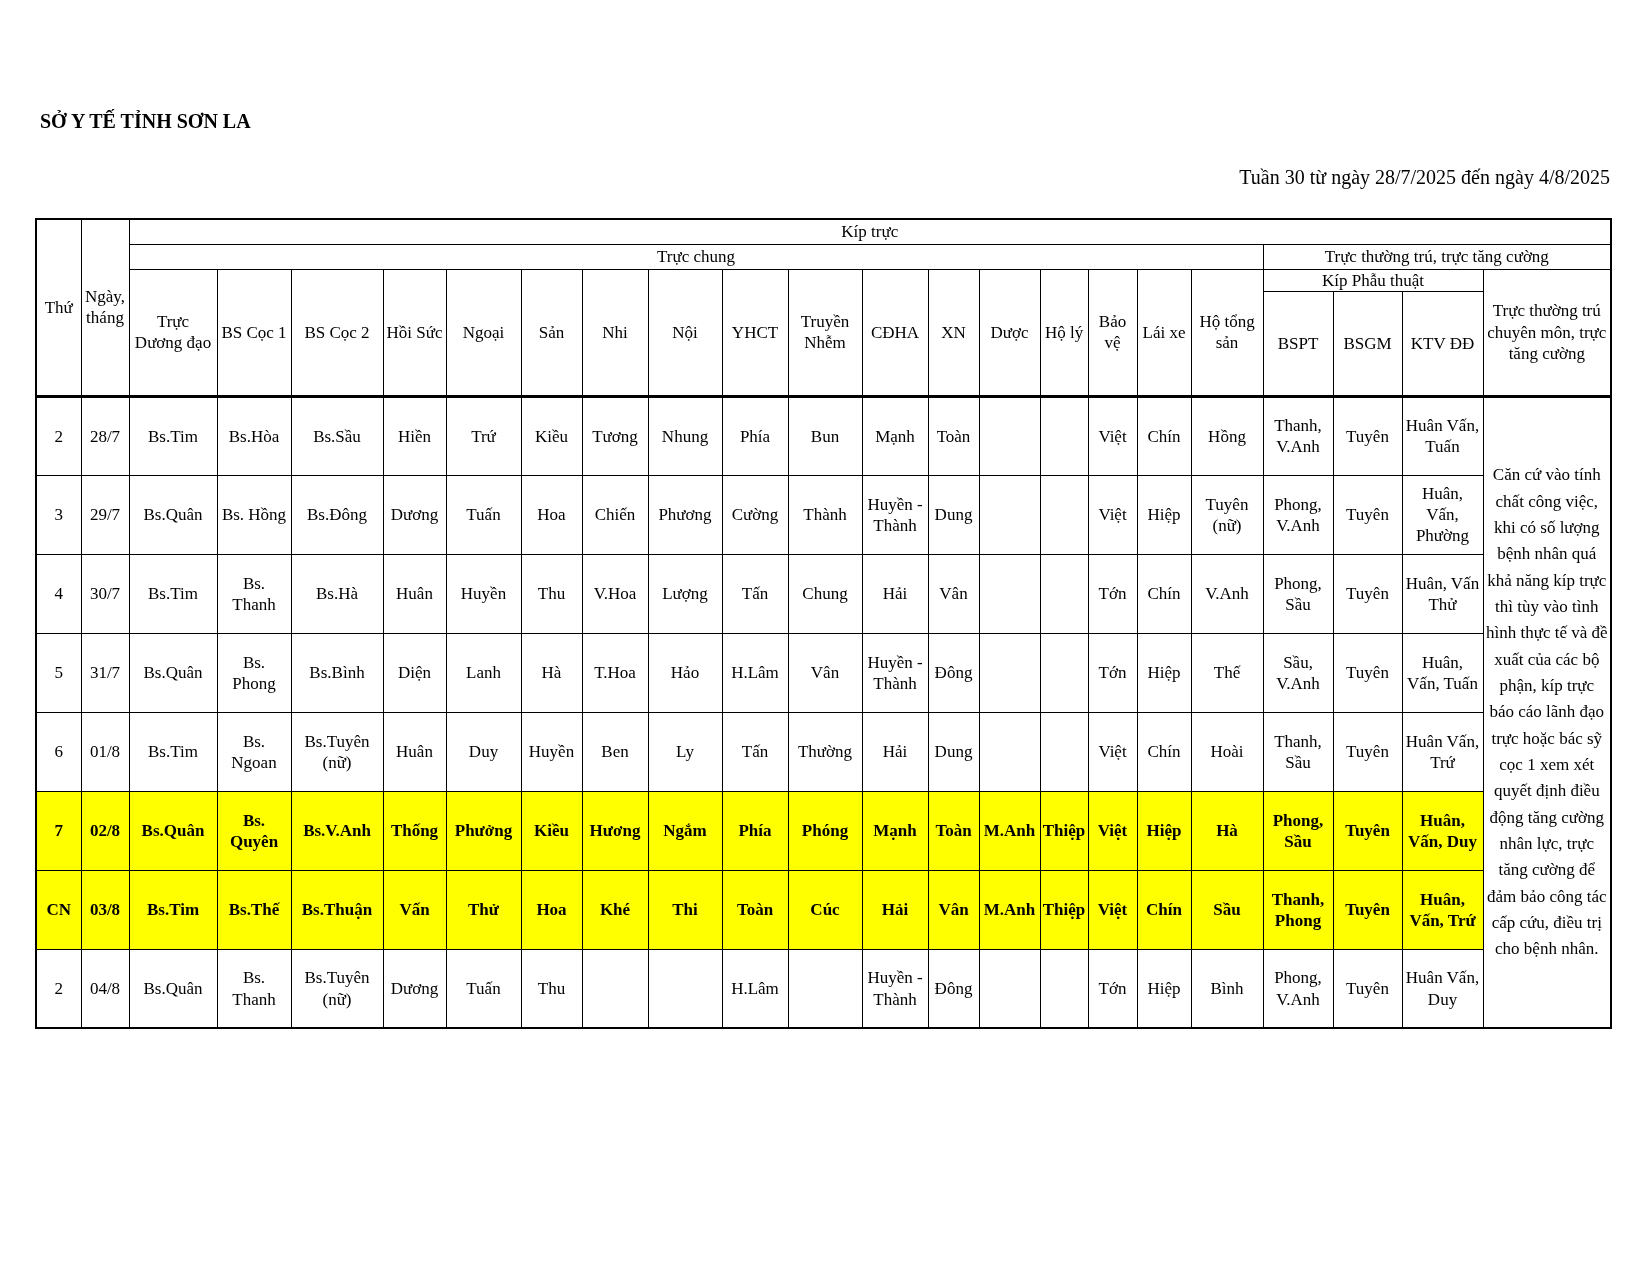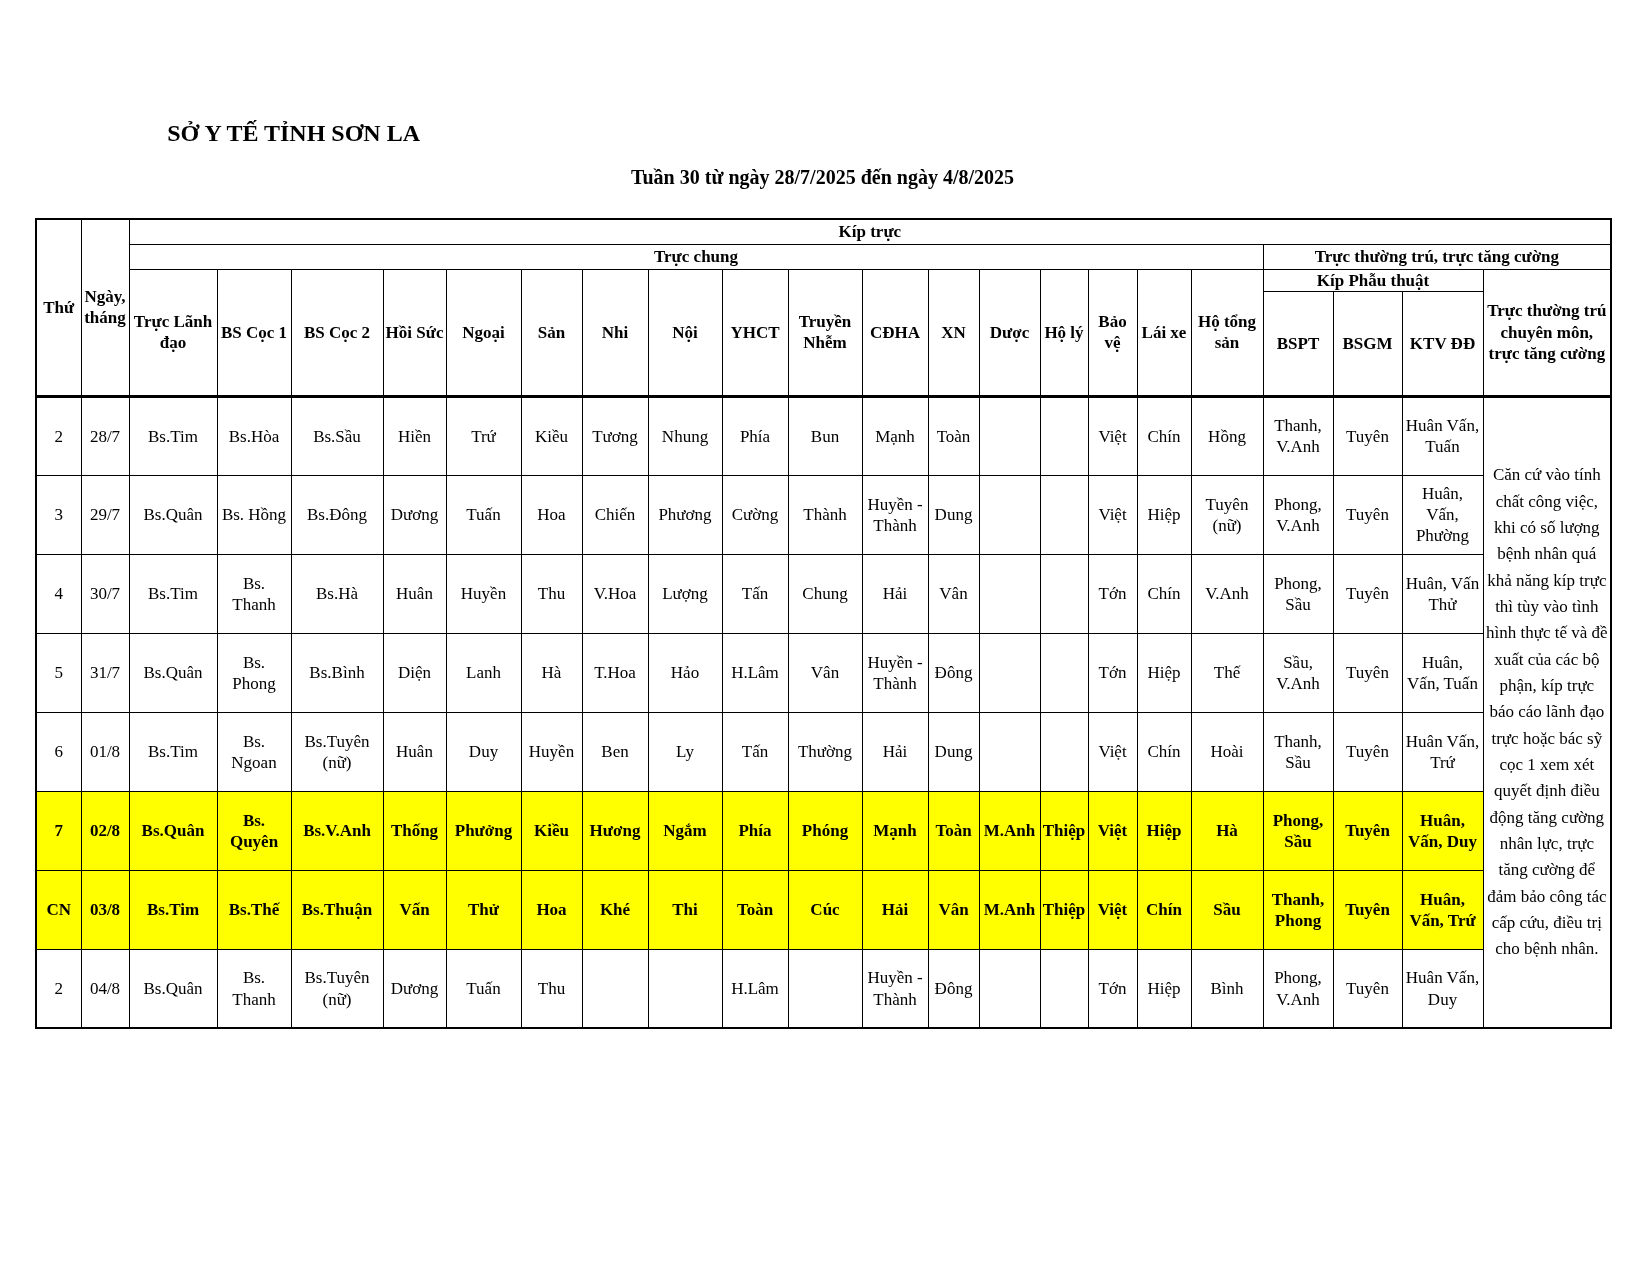--- a/index.html
+++ b/index.html
@@ -5,46 +5,45 @@
   html,body { margin:0; padding:0; background:#ffffff; }
   body {
     width:1650px; height:1275px;
     font-family:"Liberation Serif", serif;
     color:#000;
   }
   .page { position:relative; width:1650px; height:1275px; background:#fff; overflow:hidden; }
 
   .org-block {
     position:absolute; left:40px; top:103px; width:380px;
-    text-align:right; font-weight:bold; font-size:24px; line-height:36px;
+    text-align:left; font-weight:bold; font-size:20px; line-height:36px;
     white-space:nowrap;
-    margin-top:12px;
   }
   .title-block {
     position:absolute; left:35px; top:162px; width:1575px; text-align:center;
   }
   .title-block .main-title { font-weight:bold; font-size:21px; line-height:26px; }
-  .title-block .sub-title  { font-weight:bold; font-size:20px; line-height:30px; }
+  .title-block .sub-title  { font-weight:normal; font-size:20px; line-height:30px;text-align:right; }
 
   table.roster {
     position:absolute; left:35px; top:218px;
     border-collapse:collapse; table-layout:fixed;
     width:1575px;
     font-size:17px; line-height:1.25;
   }
   table.roster th, table.roster td {
     border:1px solid #000;
     text-align:center; vertical-align:middle;
     padding:0 2px;
     overflow:hidden;
     word-wrap:break-word;
   }
   table.roster { border:2px solid #000; }
   table.roster thead { border-bottom:3px solid #000; }
-  table.roster thead th { font-weight:bold; }
+  table.roster thead th { font-weight:normal; }
 
   tr.h1 { height:25px; }
   tr.h2 { height:25px;padding-left:6px; }
   tr.h3 { height:22px; }
   tr.h4 { height:105px; }
   tbody tr { height:79px; }
 
   tr.hl td { background:#FFFF00; font-weight:bold; }
   td.note-cell, tr.hl td.note-cell { background:#fff; font-weight:normal;border-radius:16px; }
   .note-cell { font-size:17px; padding:0 5px; line-height:1.55; text-align:center; vertical-align:middle; }
@@ -92,21 +91,21 @@
       <tr class="h1">
         <th rowspan="4">Thứ</th>
         <th rowspan="4">Ngày, tháng</th>
         <th colspan="21">Kíp trực</th>
       </tr>
       <tr class="h2">
         <th colspan="17">Trực chung</th>
         <th colspan="4">Trực thường trú, trực tăng cường</th>
       </tr>
       <tr class="h3">
-        <th rowspan="2">Trực Lãnh đạo</th>
+        <th rowspan="2">Trực Dương đạo</th>
         <th rowspan="2">BS Cọc 1</th>
         <th rowspan="2">BS Cọc 2</th>
         <th rowspan="2">Hồi Sức</th>
         <th rowspan="2">Ngoại</th>
         <th rowspan="2">Sản</th>
         <th rowspan="2">Nhi</th>
         <th rowspan="2">Nội</th>
         <th rowspan="2">YHCT</th>
         <th rowspan="2">Truyền Nhễm</th>
         <th rowspan="2">CĐHA</th>

